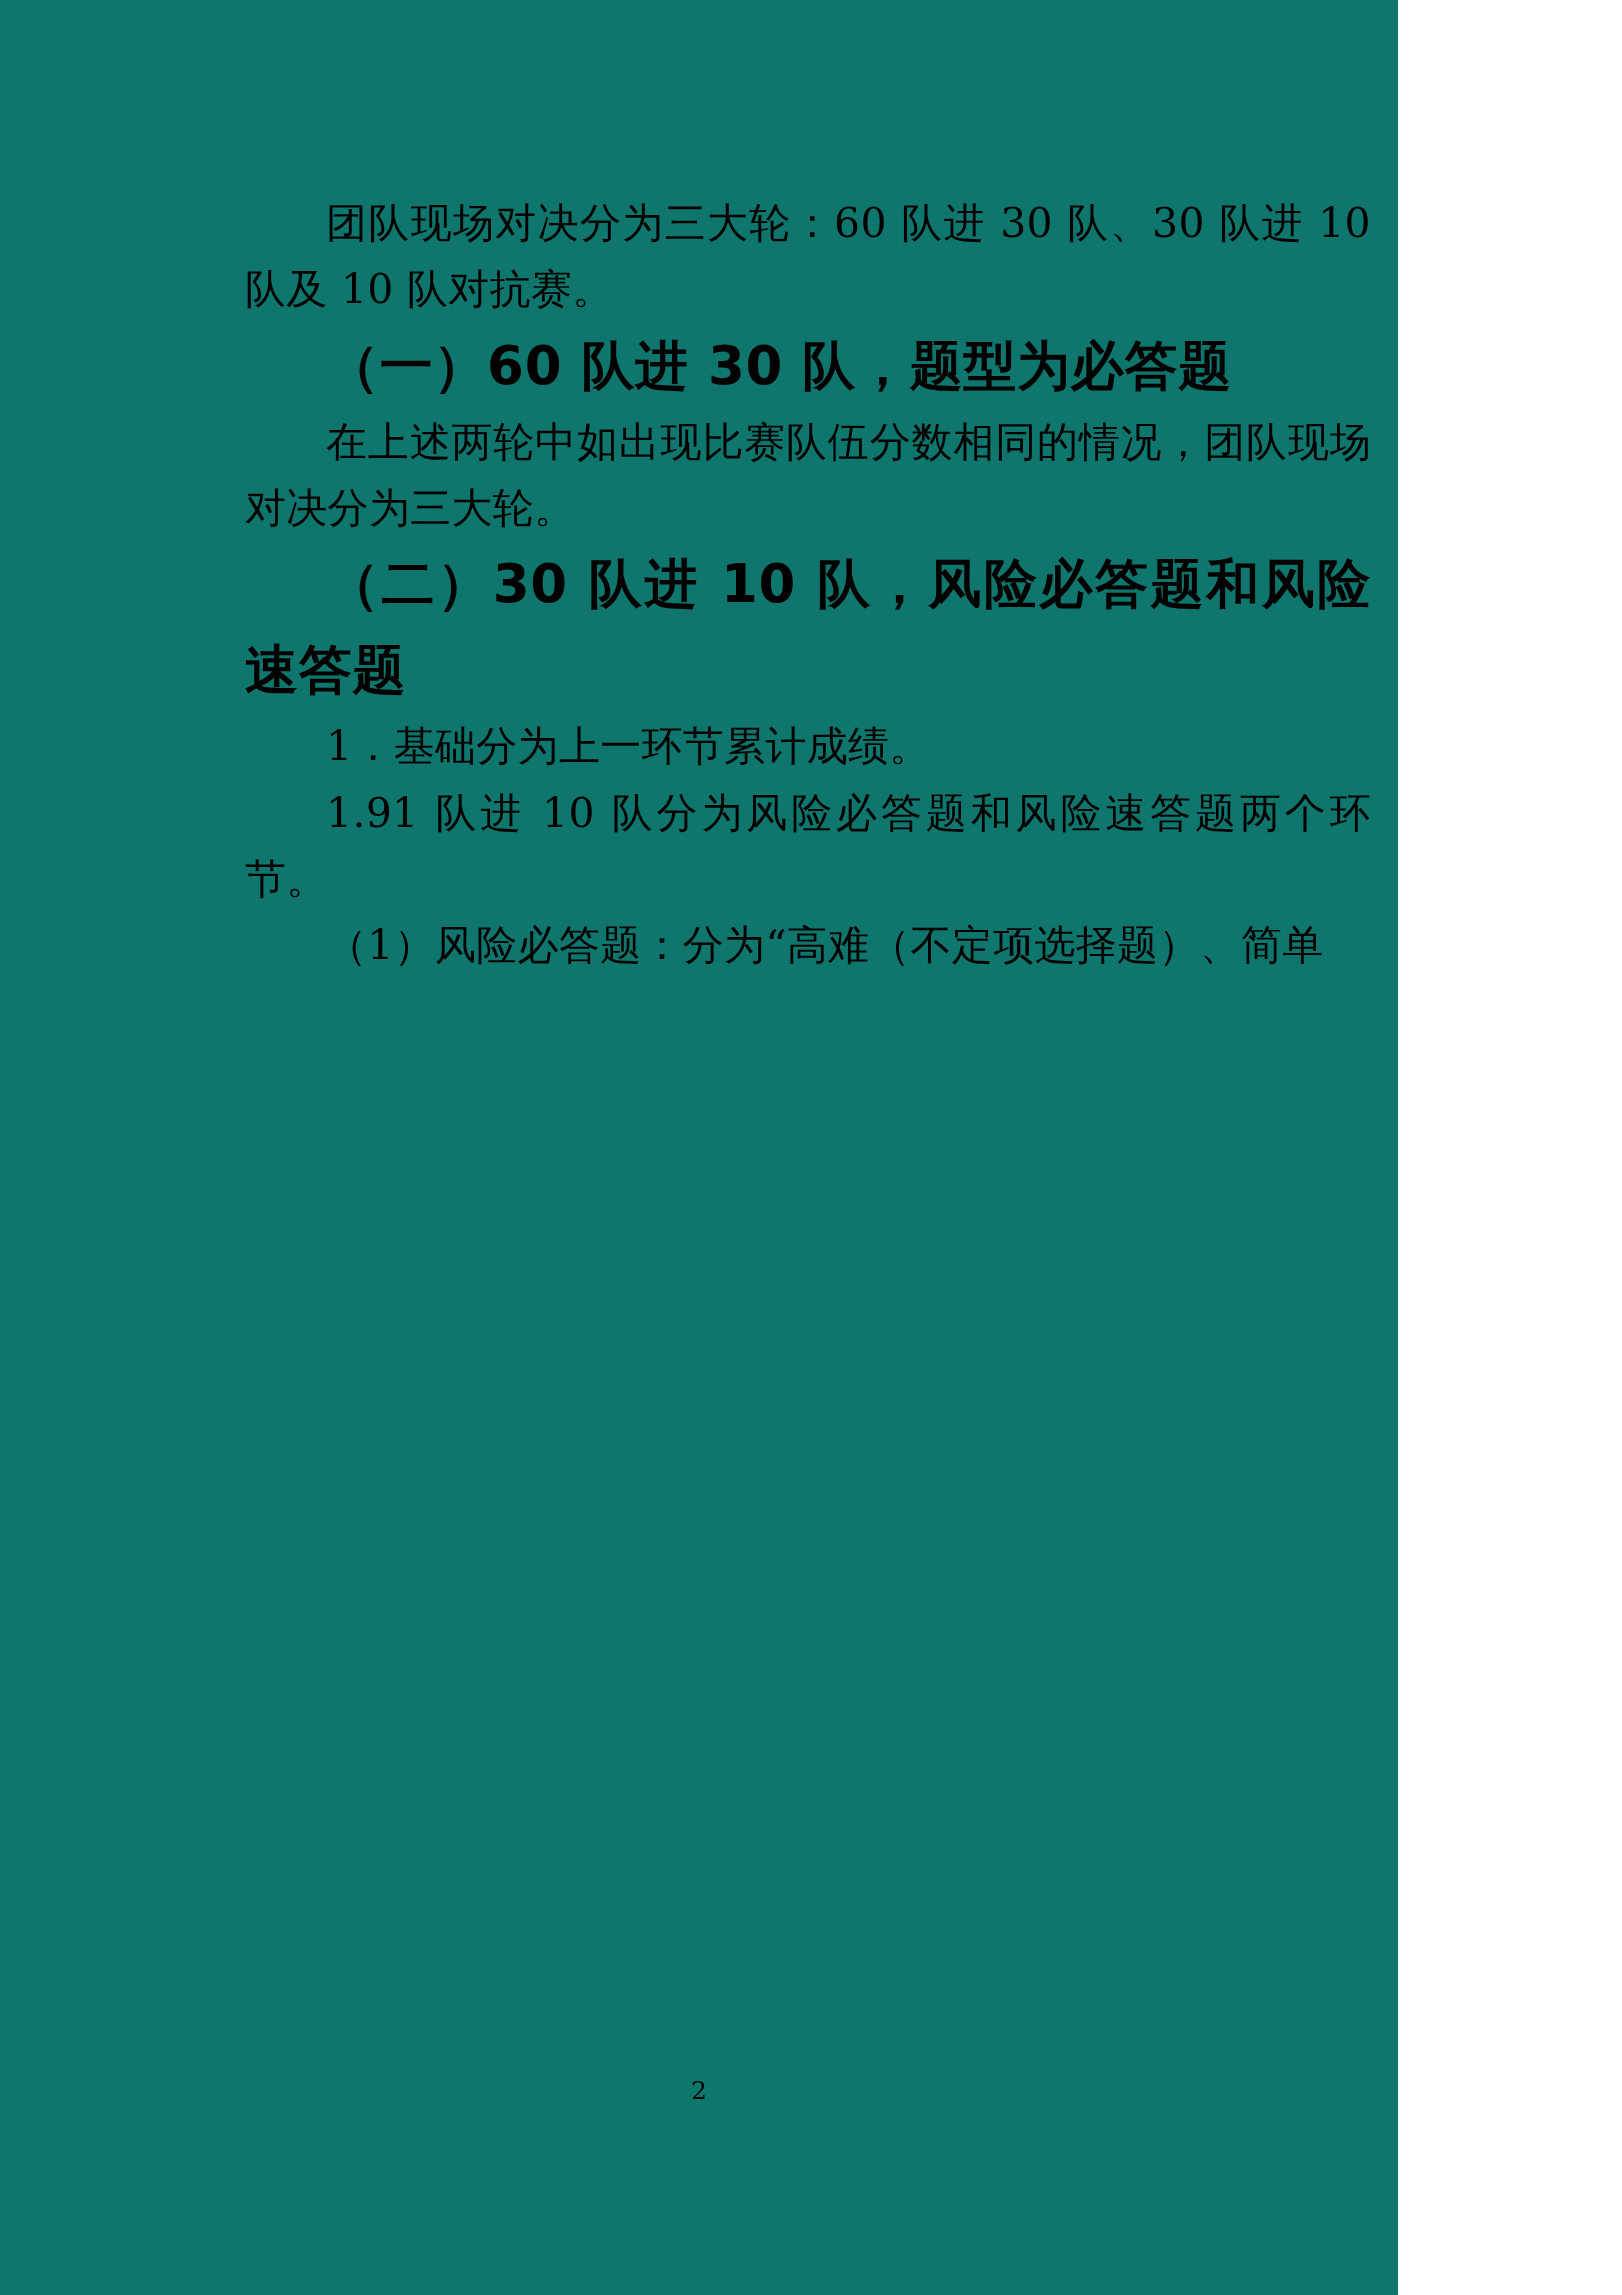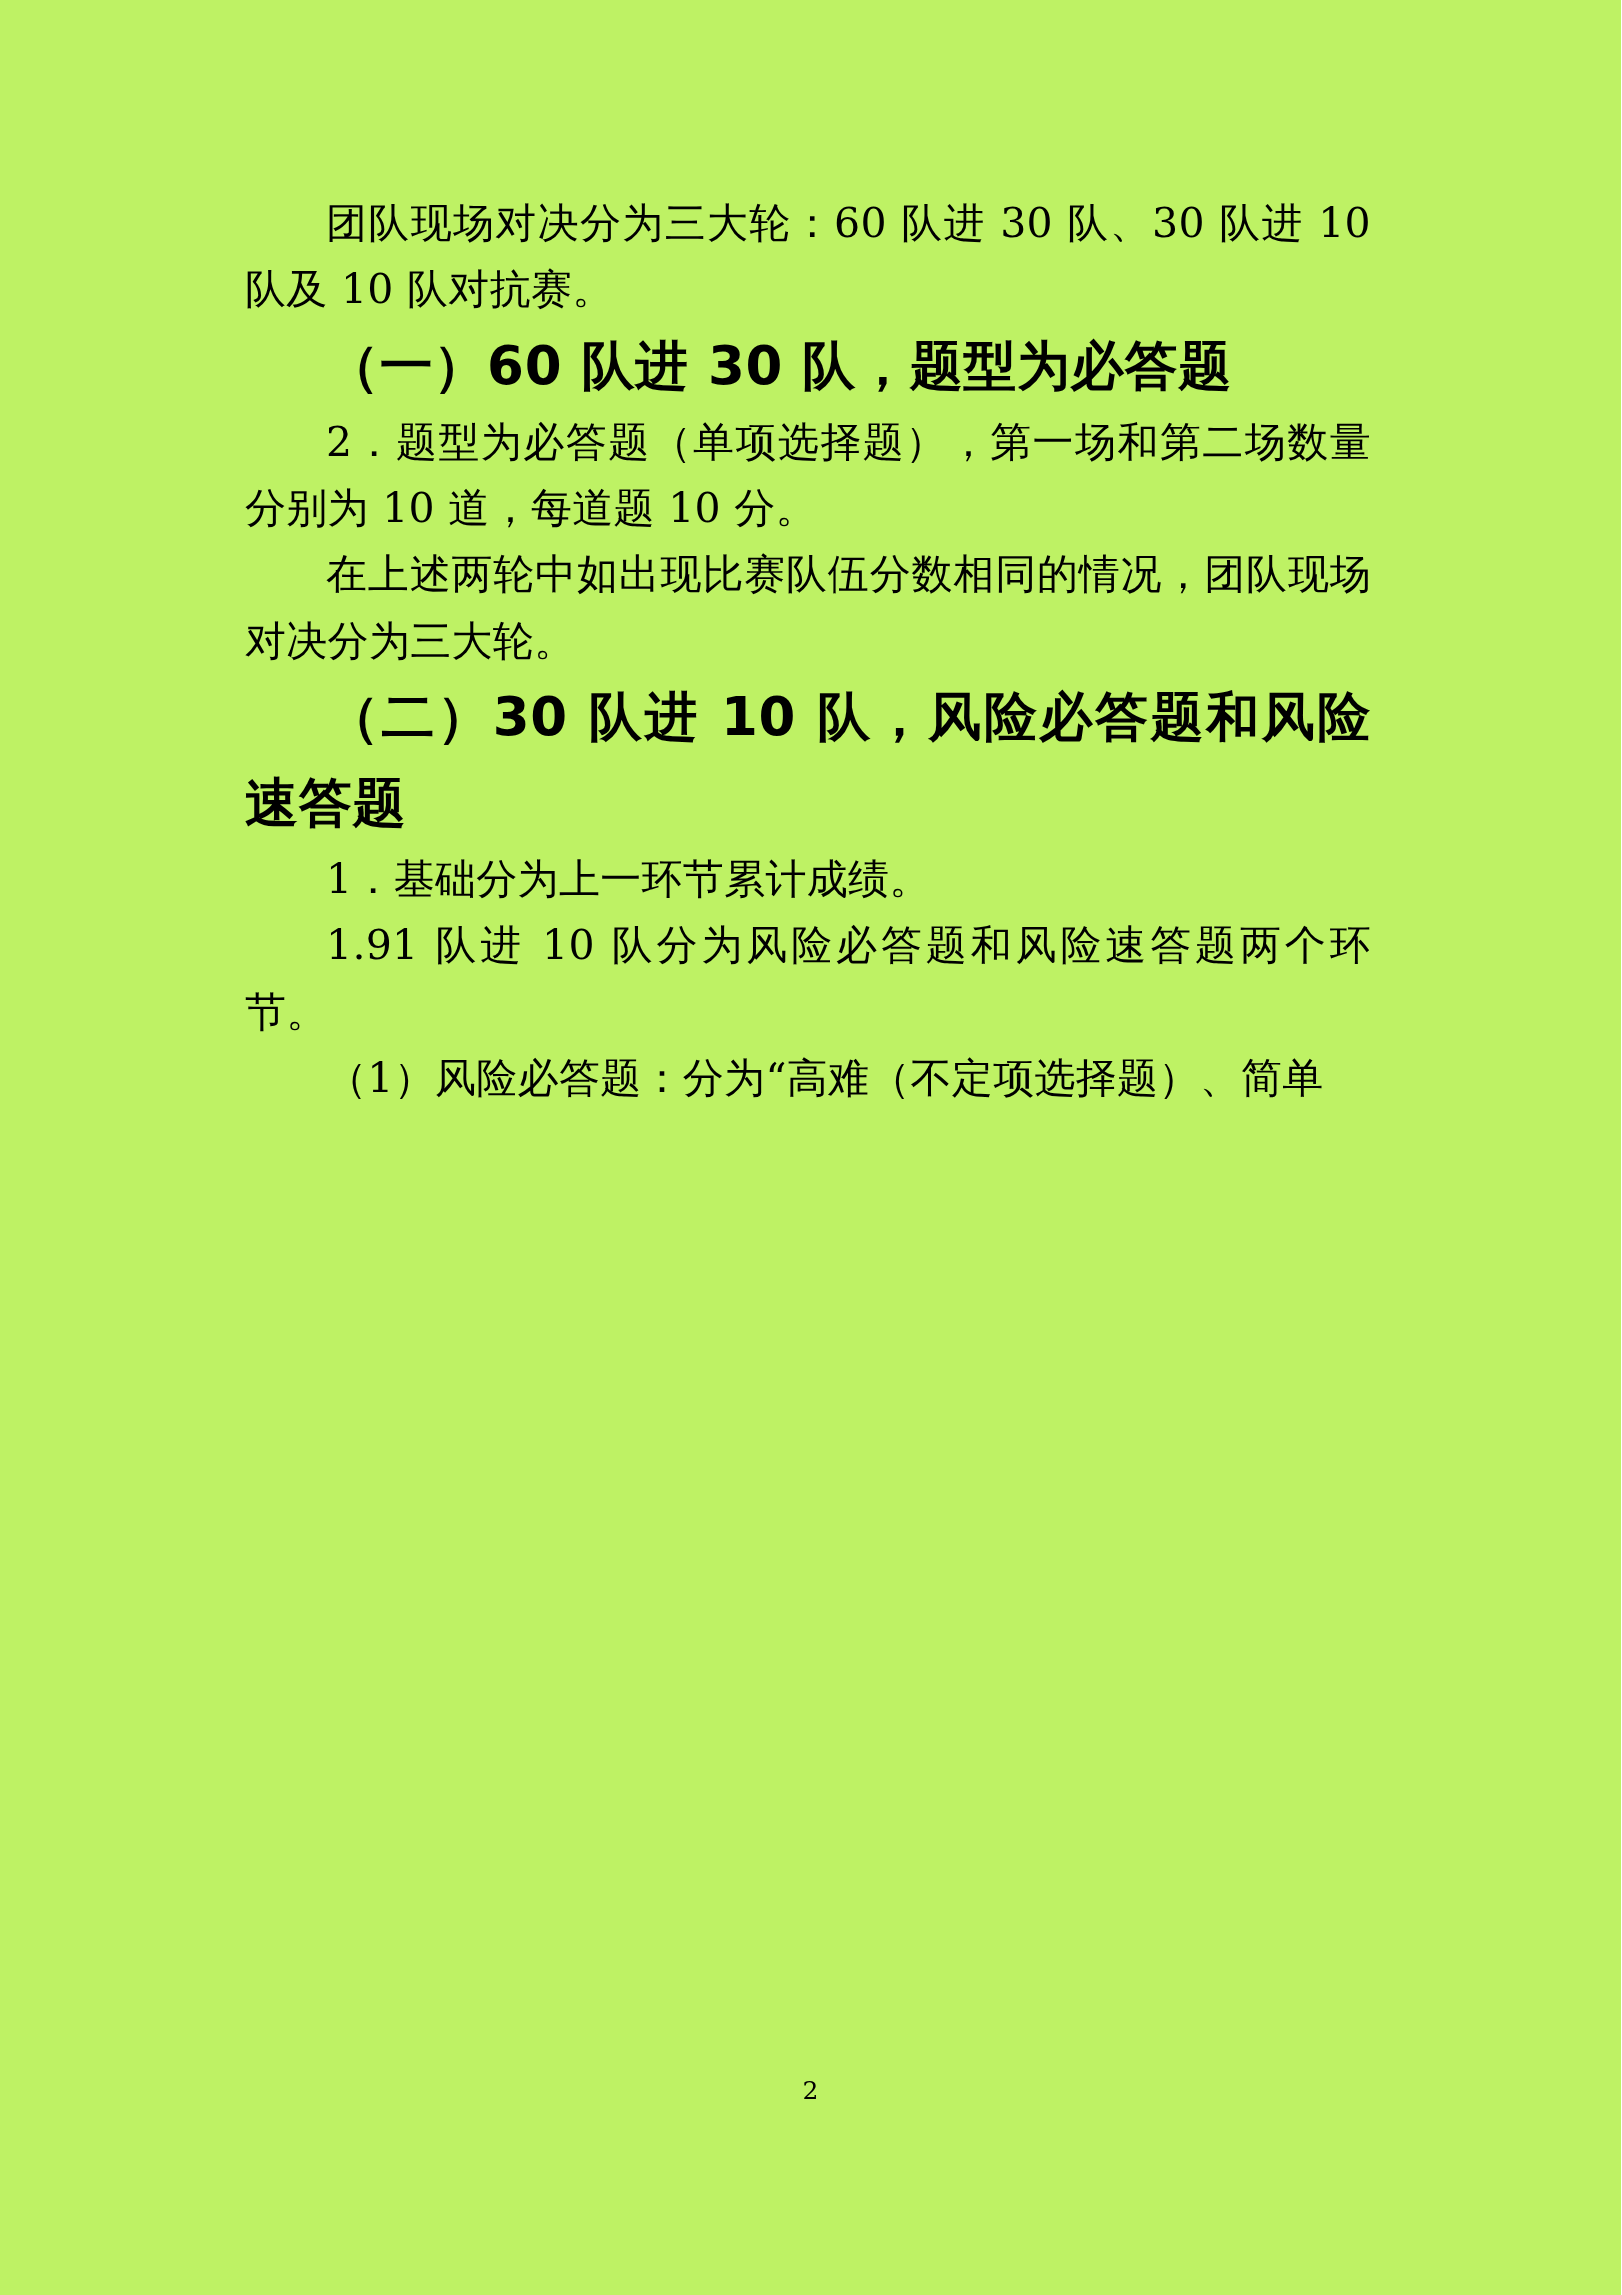--- a/index.html
+++ b/index.html
@@ -1,23 +1,23 @@
 <!DOCTYPE html>
 <html style="font-size:10.5px"><head>
 <meta charset="utf-8">
 <style>
   html, body {
     margin: 0;
     padding: 0;
     background: #ffffff;
   }
   .page {
-    width: 1621px;
+    width: 1398px;
     height: 2295px;
-    background: #bef264;
+    background: #0f766e;
     position: relative;
     box-sizing: border-box;
     font-family: "DejaVu Serif", "Liberation Serif", serif;
     color: #000000;
   }
   .content {
     position: absolute;
     left: 245px;
     top: 190px;
     width: 1126px;
@@ -50,21 +50,20 @@
     font-family: "DejaVu Serif", "Liberation Serif", serif;
   }
 </style>
 </head>
 <body>
 
 <div class="page">
   <div class="content">
     <p class="indent">团队现场对决分为三大轮：60 队进 30 队、30 队进 10 队及 10 队对抗赛。</p>
     <p class="heading">（一）60 队进 30 队，题型为必答题</p>
-    <p class="indent">2．题型为必答题（单项选择题），第一场和第二场数量分别为 10 道，每道题 10 分。</p>
     <p class="indent">在上述两轮中如出现比赛队伍分数相同的情况，团队现场对决分为三大轮。</p>
     <p class="heading">（二）30 队进 10 队，风险必答题和风险速答题</p>
     <p class="indent">1．基础分为上一环节累计成绩。</p>
     <p class="indent">1.91 队进 10 队分为风险必答题和风险速答题两个环节。</p>
     <p class="indent">（1）风险必答题：分为“高难（不定项选择题）、简单</p>
   </div>
   <div class="page-number">2</div>
 </div>
 
 

